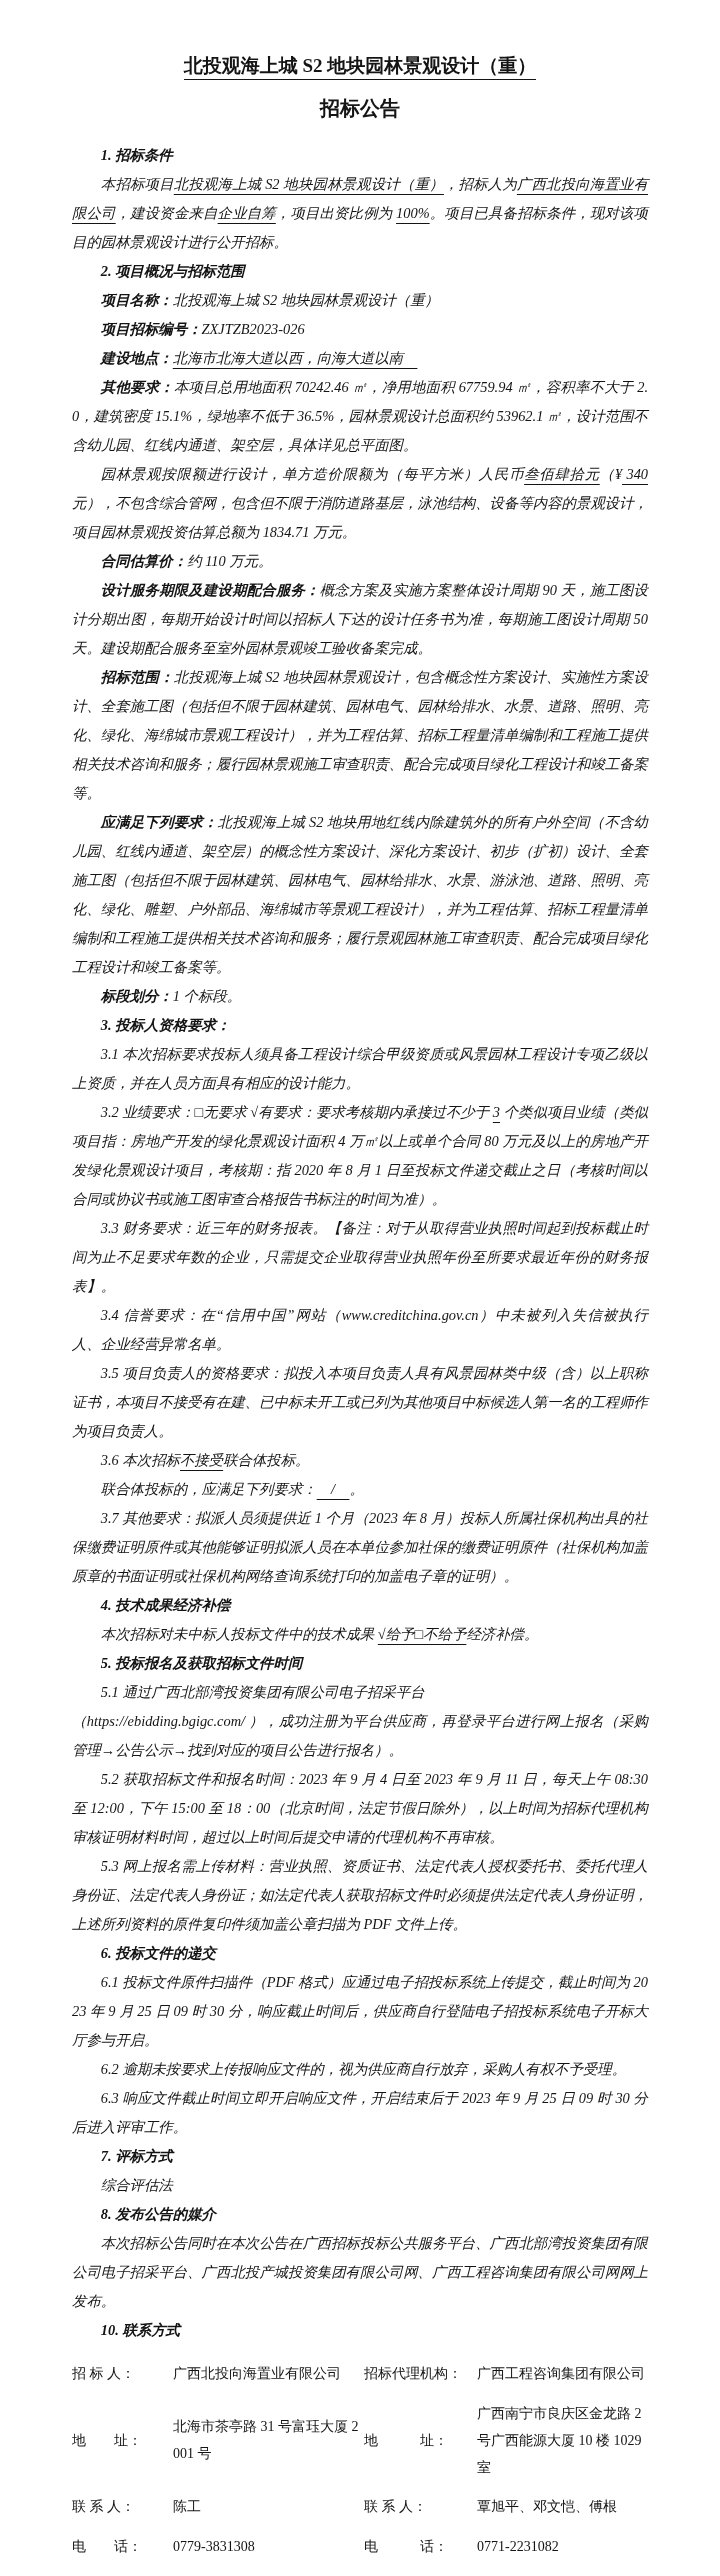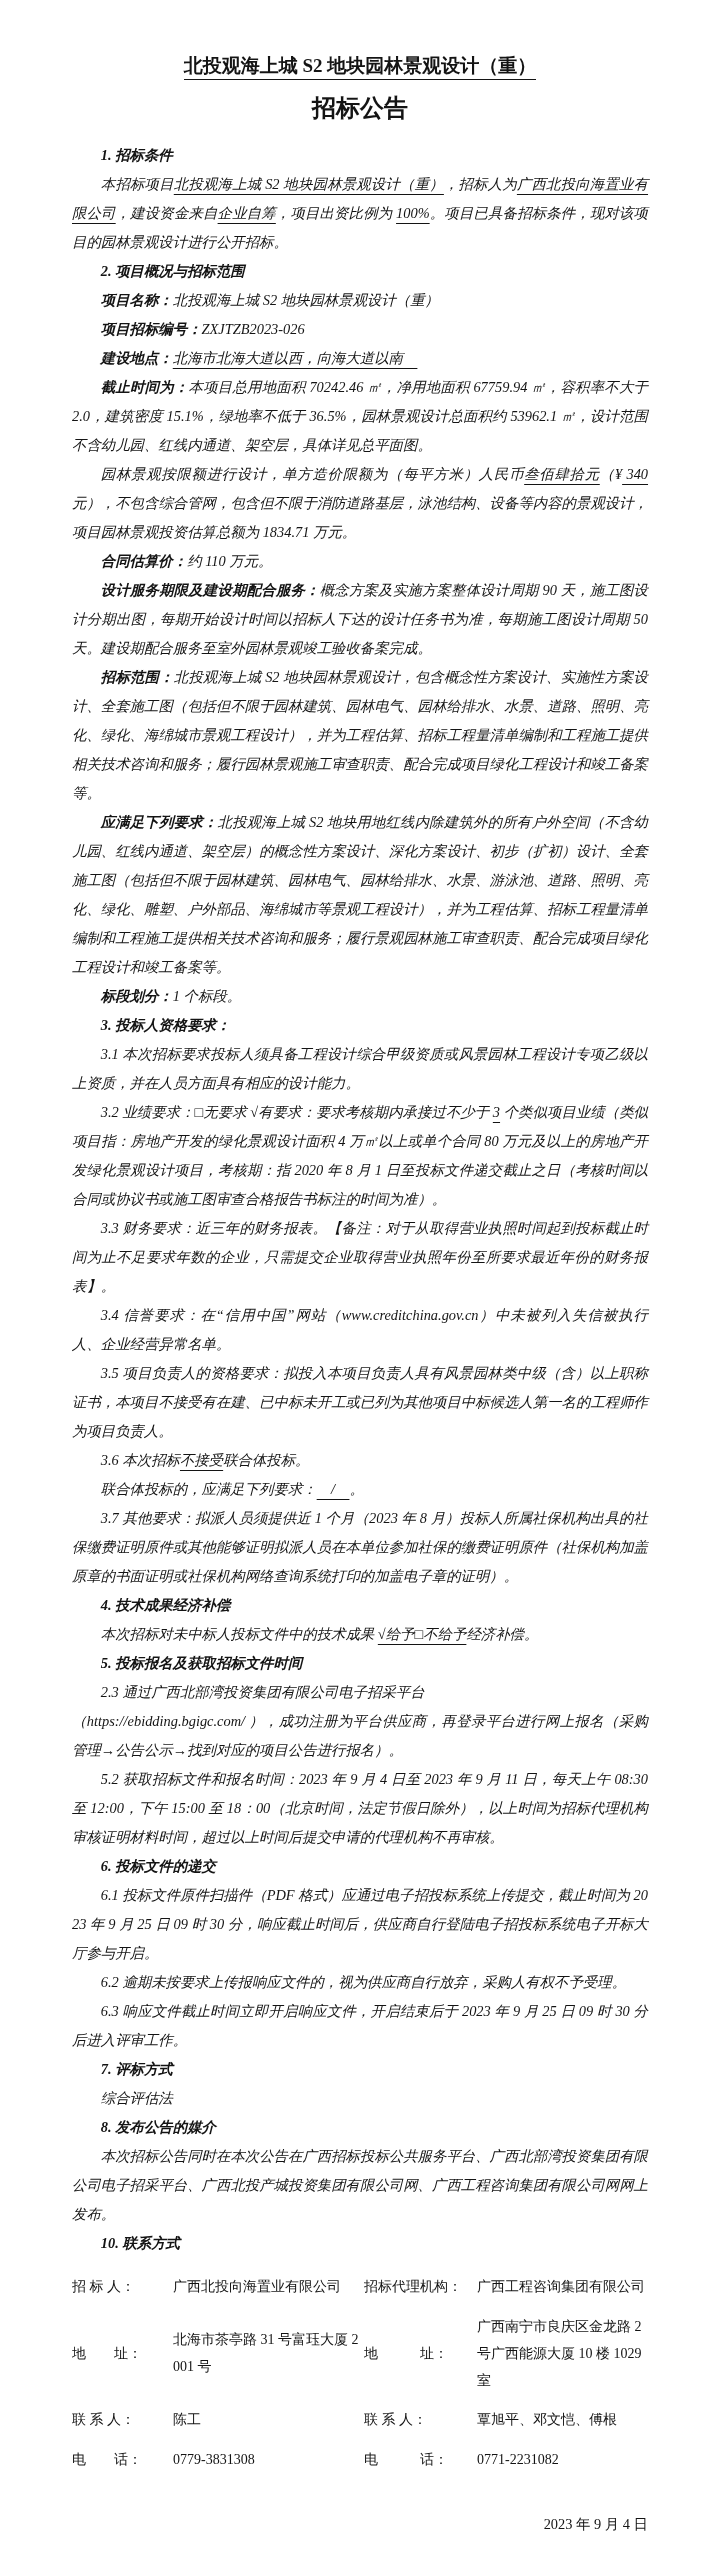--- a/index.html
+++ b/index.html
@@ -19,21 +19,21 @@
     font-size:19px; font-weight:bold;
     line-height:29px;
     margin:3.6px 0 14.4px 0;
   }
   .doc-title .title-underline {
     border-bottom:1.8px solid #141414;
     padding-bottom:3.6px;
   }
   .doc-subtitle {
     text-align:center;
-    font-size:24px; font-weight:bold;
+    font-size:20px; font-weight:bold;
     line-height:29px;
     margin:0 0 18px 0;
   }
   p.para {
     margin:0;
     font-size:14.4px;
     line-height:29px;
     text-align:justify;
     text-indent:2em;
     word-break:break-all;
@@ -70,21 +70,21 @@
   </div>
   <div class="doc-subtitle">招标公告</div>
 
   <p class="para heading">1. 招标条件</p>
   <p class="para"><span>本招标项目</span><span class="u">北投观海上城 S2 地块园林景观设计（重）</span><span>，招标人为</span><span class="u">广西北投向海置业有限公司</span><span>，建设资金来自</span><span class="u">企业自筹</span><span>，项目出资比例为 </span><span class="u">100%</span><span>。项目已具备招标条件，现对该项目的园林景观设计进行公开招标。</span></p>
 
   <p class="para heading">2. 项目概况与招标范围</p>
   <p class="para"><span class="b">项目名称：</span><span>北投观海上城 S2 地块园林景观设计（重）</span></p>
   <p class="para"><span class="b">项目招标编号：</span><span>ZXJTZB2023-026</span></p>
   <p class="para"><span class="b">建设地点：</span><span class="u">北海市北海大道以西，向海大道以南　</span></p>
-  <p class="para"><span class="b">截止时间为：</span><span>本项目总用地面积 70242.46 ㎡，净用地面积 67759.94 ㎡，容积率不大于 2.0，建筑密度 15.1%，绿地率不低于 36.5%，园林景观设计总面积约 53962.1 ㎡，设计范围不含幼儿园、红线内通道、架空层，具体详见总平面图。</span></p>
+  <p class="para"><span class="b">其他要求：</span><span>本项目总用地面积 70242.46 ㎡，净用地面积 67759.94 ㎡，容积率不大于 2.0，建筑密度 15.1%，绿地率不低于 36.5%，园林景观设计总面积约 53962.1 ㎡，设计范围不含幼儿园、红线内通道、架空层，具体详见总平面图。</span></p>
   <p class="para"><span>园林景观按限额进行设计，单方造价限额为（每平方米）人民币</span><span class="u">叁佰肆拾元</span><span>（¥</span><span class="u"> 340 </span><span>元），不包含综合管网，包含但不限于消防道路基层，泳池结构、设备等内容的景观设计，项目园林景观投资估算总额为 1834.71 万元。</span></p>
   <p class="para"><span class="b">合同估算价：</span><span>约 110 万元。</span></p>
   <p class="para"><span class="b">设计服务期限及建设期配合服务：</span><span>概念方案及实施方案整体设计周期 90 天，施工图设计分期出图，每期开始设计时间以招标人下达的设计任务书为准，每期施工图设计周期 50 天。建设期配合服务至室外园林景观竣工验收备案完成。</span></p>
   <p class="para"><span class="b">招标范围：</span><span>北投观海上城 S2 地块园林景观设计，包含概念性方案设计、实施性方案设计、全套施工图（包括但不限于园林建筑、园林电气、园林给排水、水景、道路、照明、亮化、绿化、海绵城市景观工程设计），并为工程估算、招标工程量清单编制和工程施工提供相关技术咨询和服务；履行园林景观施工审查职责、配合完成项目绿化工程设计和竣工备案等。</span></p>
   <p class="para"><span class="b">应满足下列要求：</span><span>北投观海上城 S2 地块用地红线内除建筑外的所有户外空间（不含幼儿园、红线内通道、架空层）的概念性方案设计、深化方案设计、初步（扩初）设计、全套施工图（包括但不限于园林建筑、园林电气、园林给排水、水景、游泳池、道路、照明、亮化、绿化、雕塑、户外部品、海绵城市等景观工程设计），并为工程估算、招标工程量清单编制和工程施工提供相关技术咨询和服务；履行景观园林施工审查职责、配合完成项目绿化工程设计和竣工备案等。</span></p>
   <p class="para"><span class="b">标段划分：</span><span>1 个标段。</span></p>
 
   <p class="para heading">3. 投标人资格要求：</p>
   <p class="para">3.1 本次招标要求投标人须具备工程设计综合甲级资质或风景园林工程设计专项乙级以上资质，并在人员方面具有相应的设计能力。</p>
   <p class="para"><span>3.2 业绩要求：□无要求 √有要求：要求考核期内承接过不少于 </span><span class="u">3</span><span> 个类似项目业绩（类似项目指：房地产开发的绿化景观设计面积 4 万㎡以上或单个合同 80 万元及以上的房地产开发绿化景观设计项目，考核期：指 2020 年 8 月 1 日至投标文件递交截止之日（考核时间以合同或协议书或施工图审查合格报告书标注的时间为准）。</span></p>
@@ -92,23 +92,24 @@
   <p class="para">3.4 信誉要求：在“信用中国”网站（www.creditchina.gov.cn）中未被列入失信被执行人、企业经营异常名单。</p>
   <p class="para">3.5 项目负责人的资格要求：拟投入本项目负责人具有风景园林类中级（含）以上职称证书，本项目不接受有在建、已中标未开工或已列为其他项目中标候选人第一名的工程师作为项目负责人。</p>
   <p class="para"><span>3.6 本次招标</span><span class="u">不接受</span><span>联合体投标。</span></p>
   <p class="para"><span>联合体投标的，应满足下列要求：</span><span class="u">　/　</span><span>。</span></p>
   <p class="para">3.7 其他要求：拟派人员须提供近 1 个月（2023 年 8 月）投标人所属社保机构出具的社保缴费证明原件或其他能够证明拟派人员在本单位参加社保的缴费证明原件（社保机构加盖原章的书面证明或社保机构网络查询系统打印的加盖电子章的证明）。</p>
 
   <p class="para heading">4. 技术成果经济补偿</p>
   <p class="para"><span>本次招标对未中标人投标文件中的技术成果 </span><span class="u">√给予□不给予</span><span>经济补偿。</span></p>
 
   <p class="para heading">5. 投标报名及获取招标文件时间</p>
-  <p class="para">2.3 通过广西北部湾投资集团有限公司电子招采平台</p>
+  <p class="para">5.1 通过广西北部湾投资集团有限公司电子招采平台</p>
   <p class="para noindent">（https://ebidding.bgigc.com/ ），成功注册为平台供应商，再登录平台进行网上报名（采购管理→公告公示→找到对应的项目公告进行报名）。</p>
   <p class="para">5.2 获取招标文件和报名时间：2023 年 9 月 4 日至 2023 年 9 月 11 日，每天上午 08:30 至 12:00，下午 15:00 至 18：00（北京时间，法定节假日除外），以上时间为招标代理机构审核证明材料时间，超过以上时间后提交申请的代理机构不再审核。</p>
+  <p class="para">5.3 网上报名需上传材料：营业执照、资质证书、法定代表人授权委托书、委托代理人身份证、法定代表人身份证；如法定代表人获取招标文件时必须提供法定代表人身份证明，上述所列资料的原件复印件须加盖公章扫描为 PDF 文件上传。</p>
 
   <p class="para heading">6. 投标文件的递交</p>
   <p class="para">6.1 投标文件原件扫描件（PDF 格式）应通过电子招投标系统上传提交，截止时间为 2023 年 9 月 25 日 09 时 30 分，响应截止时间后，供应商自行登陆电子招投标系统电子开标大厅参与开启。</p>
   <p class="para">6.2 逾期未按要求上传报响应文件的，视为供应商自行放弃，采购人有权不予受理。</p>
   <p class="para">6.3 响应文件截止时间立即开启响应文件，开启结束后于 2023 年 9 月 25 日 09 时 30 分后进入评审工作。</p>
 
   <p class="para heading">7. 评标方式</p>
   <p class="para">综合评估法</p>
 
   <p class="para heading">8. 发布公告的媒介</p>

